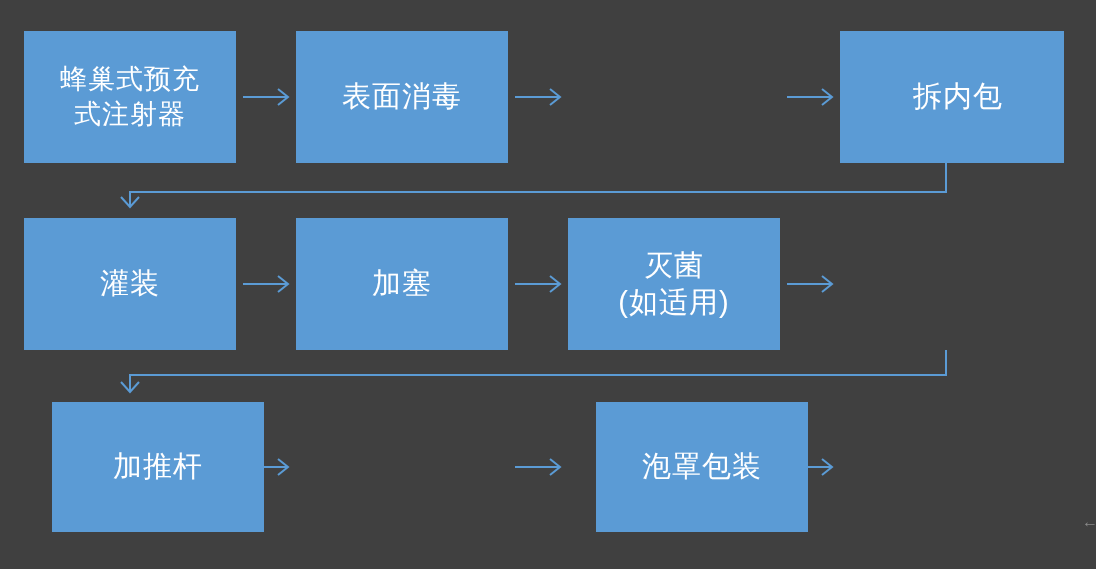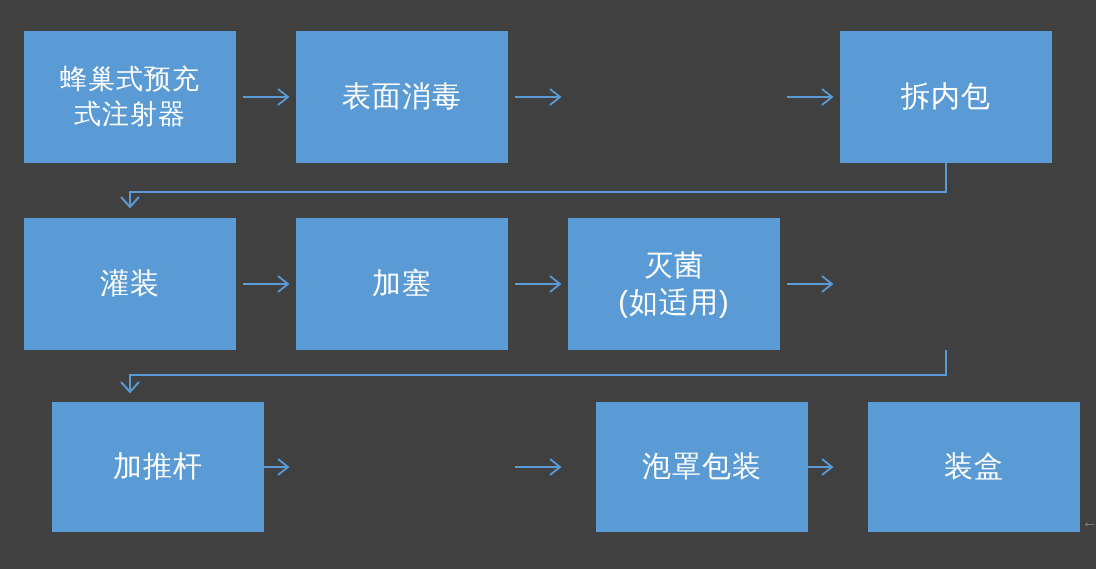--- a/index.html
+++ b/index.html
@@ -35,21 +35,21 @@
     text-align: center;
     white-space: pre-line;
     font-size: 29px;
     line-height: 1.28;
     letter-spacing: 1px;
   }
   .node.small-text { font-size: 27px; }
   .c0 { left: 24px; }
   .c1 { left: 296px; }
   .c2 { left: 568px; }
-  .c3 { left: 840px; }
+  .c3 { left: 840px; padding-left: 12px; }
   .r0 { top: 31px;  height: 132px; }
   .r1 { top: 218px; height: 132px; }
   .r2 { top: 402px; height: 130px; margin-left: 28px; }
   .edge-chevron {
     position: absolute;
     left: 1082px;
     top: 514px;
     color: var(--chevron, #8a8a8a);
     font-size: 16px;
     line-height: 16px;
@@ -84,17 +84,16 @@
   <div class="node r0 c1">表面消毒</div>
   <div class="node r0 c3">拆内包</div>
 
   <div class="node r1 c1">加塞</div>
   <div class="node r1 c0">灌装</div>
   <div class="node r1 c2">灭菌
 (如适用)</div>
 
   <div class="node r2 c0">加推杆</div>
   <div class="node r2 c2">泡罩包装</div>
-  <div class="node r2 c3">装盒</div>
 
   <span class="edge-chevron">←</span>
 
 </div>
 
 </body></html>

